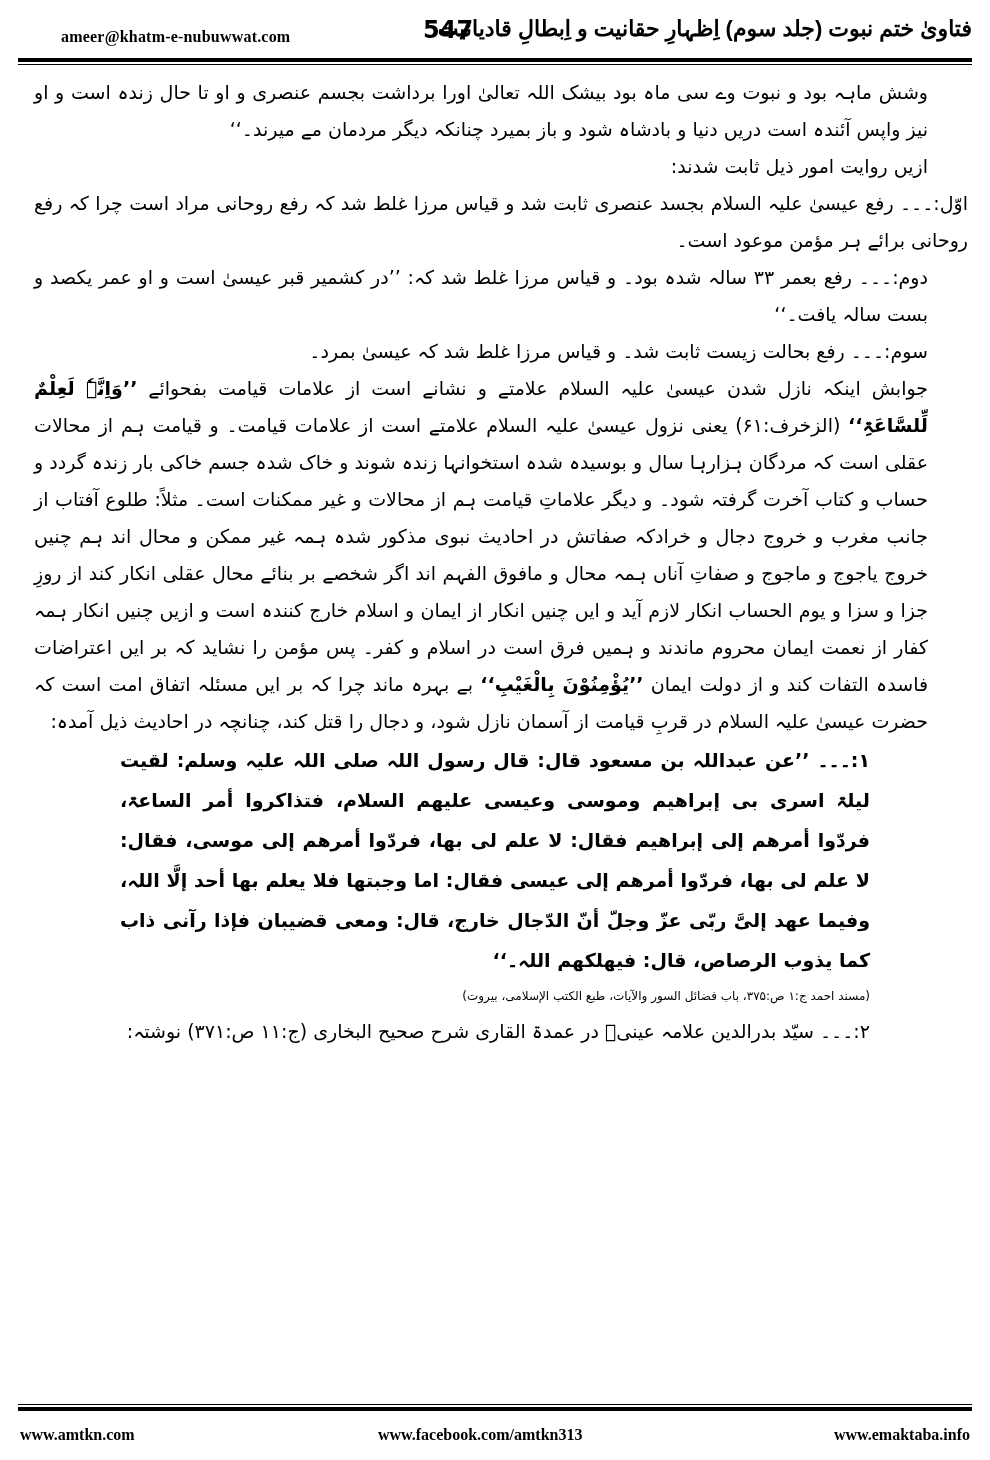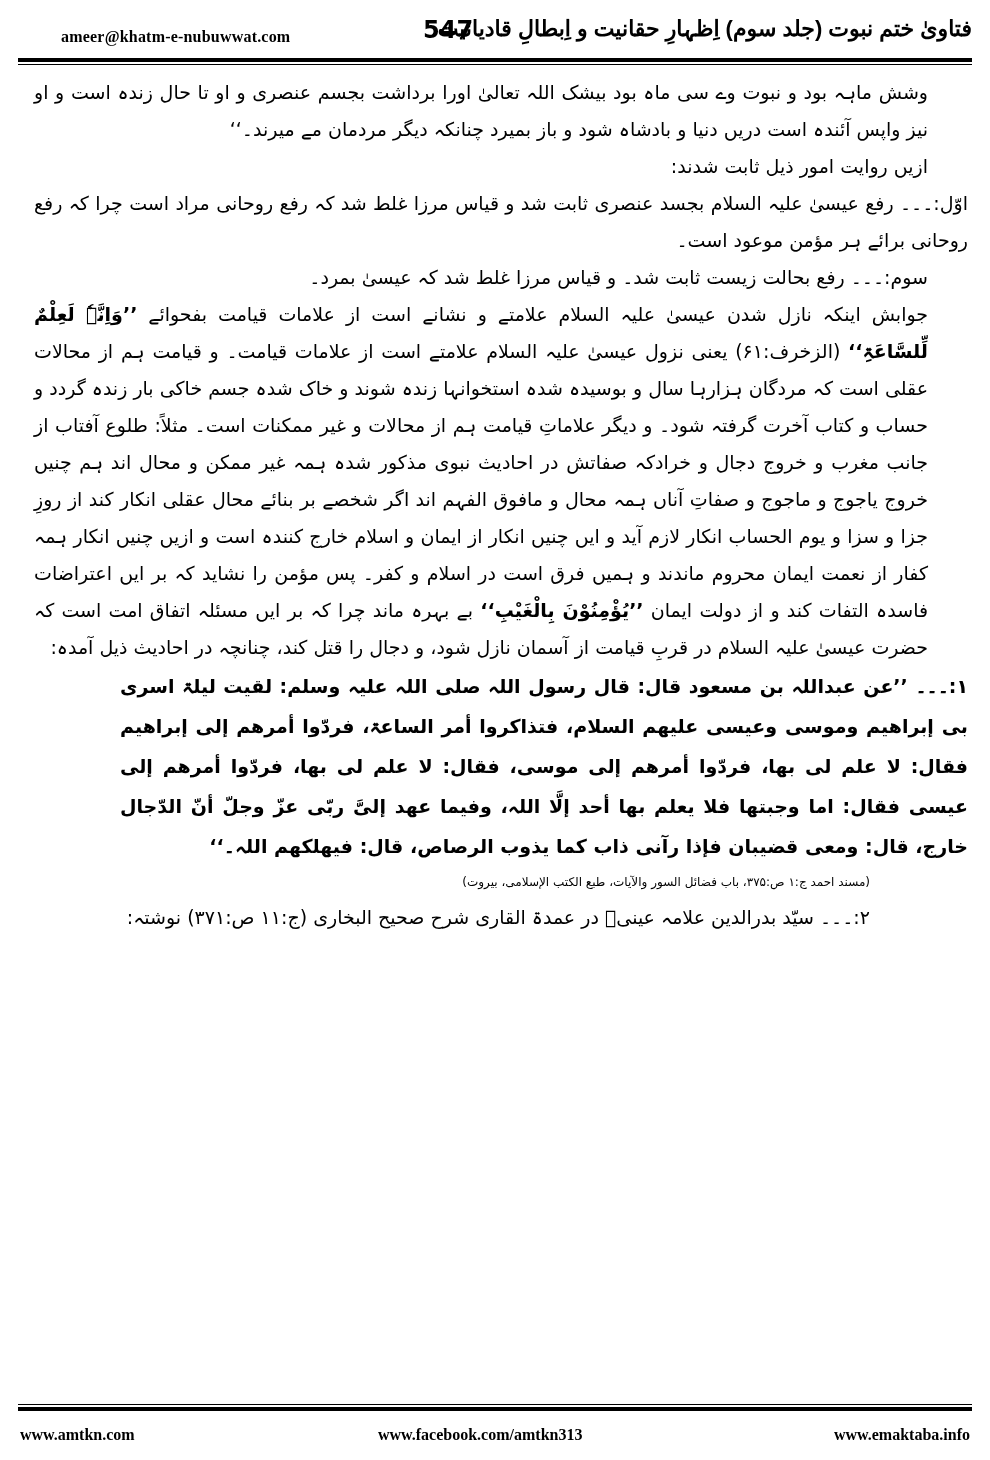--- a/index.html
+++ b/index.html
@@ -79,20 +79,21 @@
     .body-text p {
       margin: 0;
     }
     .body-text .indent {
       padding-right: 40px;
     }
     .quote-bold {
       font-weight: bold;
     }
     .hadith-block {
+      margin-right: 98px;
       margin-left: 86px;
       font-family: "DejaVu Sans", sans-serif;
       font-weight: bold;
       font-size: 19px;
       line-height: 40px;
       text-align: justify;
     }
     .reference {
       font-size: 12px;
       margin-right: 98px;
@@ -134,20 +135,21 @@
   <span class="header-pagenum">547</span>
   <span class="header-title">فتاویٰ ختم نبوت (جلد سوم) اِظہارِ حقانیت و اِبطالِ قادیانیت</span>
 </div>
 <div class="rule-thick" style="top:58px;"></div>
 <div class="rule-thin" style="top:64px;"></div>
 
 <div class="body-text">
   <p class="indent">وشش ماہہ بود و نبوت وے سی ماہ بود بیشک اللہ تعالیٰ اورا برداشت بجسم عنصری و او تا حال زندہ است و او نیز واپس آئندہ است دریں دنیا و بادشاہ شود و باز بمیرد چنانکہ دیگر مردمان مے میرند۔‘‘</p>
   <p class="indent">ازیں روایت امور ذیل ثابت شدند:</p>
   <p>اوّل:۔۔۔ رفع عیسیٰ علیہ السلام بجسد عنصری ثابت شد و قیاس مرزا غلط شد کہ رفع روحانی مراد است چرا کہ رفع روحانی برائے ہر مؤمن موعود است۔</p>
+  <p class="indent">دوم:۔۔۔ رفع بعمر ۳۳ سالہ شدہ بود۔ و قیاس مرزا غلط شد کہ: ’’در کشمیر قبر عیسیٰ است و او عمر یکصد و بست سالہ یافت۔‘‘</p>
   <p class="indent">سوم:۔۔۔ رفع بحالت زیست ثابت شد۔ و قیاس مرزا غلط شد کہ عیسیٰ بمرد۔</p>
   <p class="indent">
     <span>جوابش اینکہ نازل شدن عیسیٰ علیہ السلام علامتے و نشانے است از علامات قیامت بفحوائے</span>
     <span class="quote-bold">’’<span>وَاِنَّہٗ لَعِلْمٌ لِّلسَّاعَۃِ</span>‘‘</span>
     <span>(الزخرف:۶۱) یعنی نزول عیسیٰ علیہ السلام علامتے است از علامات قیامت۔ و قیامت ہم از محالات عقلی است کہ مردگان ہزارہا سال و بوسیدہ شدہ استخوانہا زندہ شوند و خاک شدہ جسم خاکی بار زندہ گردد و حساب و کتاب آخرت گرفتہ شود۔ و دیگر علاماتِ قیامت ہم از محالات و غیر ممکنات است۔ مثلاً: طلوع آفتاب از جانب مغرب و خروج دجال و خرادکہ صفاتش در احادیث نبوی مذکور شدہ ہمہ غیر ممکن و محال اند ہم چنیں خروج یاجوج و ماجوج و صفاتِ آناں ہمہ محال و مافوق الفہم اند اگر شخصے بر بنائے محال عقلی انکار کند از روزِ جزا و سزا و یوم الحساب انکار لازم آید و ایں چنیں انکار از ایمان و اسلام خارج کنندہ است و ازیں چنیں انکار ہمہ کفار از نعمت ایمان محروم ماندند و ہمیں فرق است در اسلام و کفر۔ پس مؤمن را نشاید کہ بر ایں اعتراضات فاسدہ التفات کند و از دولت ایمان</span>
     <span class="quote-bold">’’<span>یُؤْمِنُوْنَ بِالْغَیْبِ</span>‘‘</span>
     <span>بے بہرہ ماند چرا کہ بر ایں مسئلہ اتفاق امت است کہ حضرت عیسیٰ علیہ السلام در قربِ قیامت از آسمان نازل شود، و دجال را قتل کند، چنانچہ در احادیث ذیل آمدہ:</span>
   </p>
 
   <div class="hadith-block">

